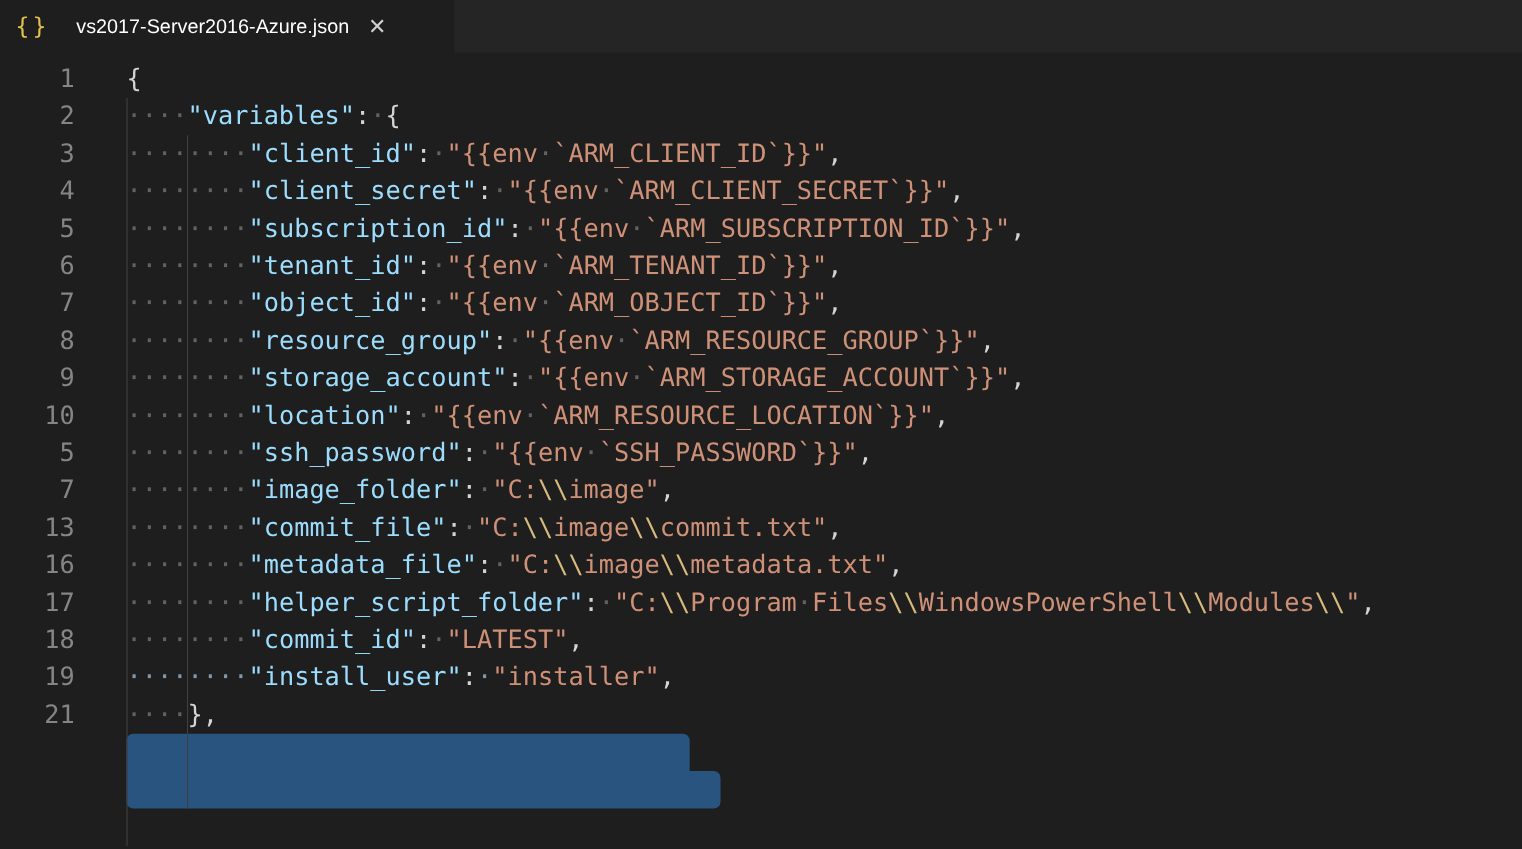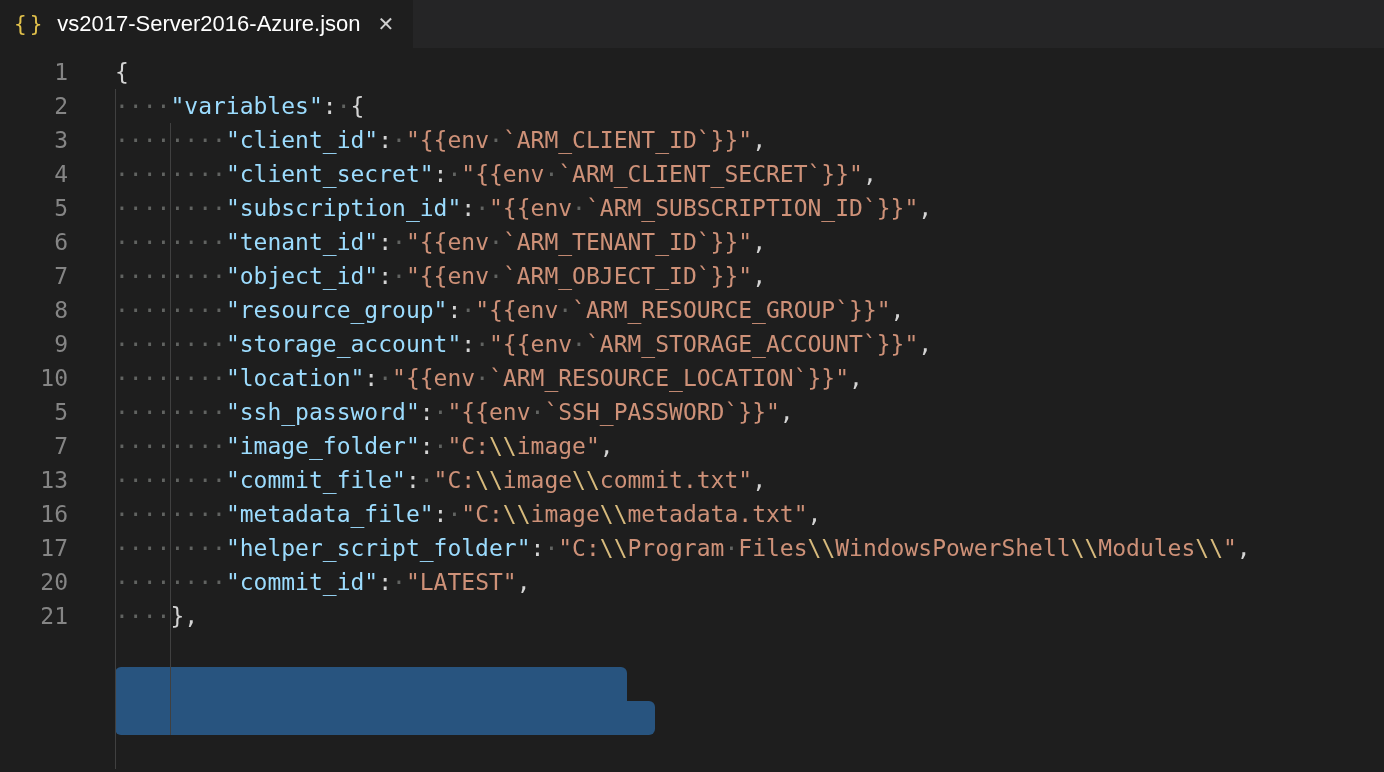--- a/index.html
+++ b/index.html
@@ -11,21 +11,21 @@
   *{margin:0;padding:0;box-sizing:border-box;}
   html,body{width:1384px;height:772px;overflow:hidden;}
   body{background:var(--c-bg);font-family:"DejaVu Sans Mono",monospace;}
 
   
   .tabbar{width:1384px;height:48px;background:var(--c-strip);display:flex;align-items:stretch;}
   .tab{width:413px;background:var(--c-bg);display:flex;align-items:center;
        padding:0 16px 0 14px;cursor:pointer;}
   .tab-icon{color:var(--c-json);font-size:21px;letter-spacing:3px;flex:none;}
   .tab-label{color:var(--c-tabtext);font-family:"Liberation Sans",sans-serif;
-             font-size:22px;margin-left:12px;white-space:nowrap;}
+             font-size:18px;margin-left:24px;white-space:nowrap;}
   .tab-close{color:var(--c-close);font-family:"DejaVu Sans",sans-serif;
              font-size:20px;margin-left:17px;line-height:1;}
 
   
   .editor{position:relative;width:1384px;height:724px;background:var(--c-bg);}
   .code-lines{position:relative;z-index:3;padding-top:7px;}
   .line{display:flex;height:34px;line-height:34px;font-size:23px;white-space:nowrap;}
   .ln{flex:none;width:115px;padding-right:47px;text-align:right;color:var(--c-lineno);}
   .lc{flex:none;}
   .tk{color:var(--c-key);}
@@ -116,21 +116,25 @@
       </div>
       <div class="line">
         <span class="ln">16</span>
         <span class="lc"><span class="tw">·</span><span class="tw">·</span><span class="tw">·</span><span class="tw">·</span><span class="tw">·</span><span class="tw">·</span><span class="tw">·</span><span class="tw">·</span><span class="tk">"metadata_file"</span><span class="tp">:</span><span class="tw">·</span><span class="ts">"C:</span><span class="te">\\</span><span class="ts">image</span><span class="te">\\</span><span class="ts">metadata.txt"</span><span class="tp">,</span></span>
       </div>
       <div class="line">
         <span class="ln">17</span>
         <span class="lc"><span class="tw">·</span><span class="tw">·</span><span class="tw">·</span><span class="tw">·</span><span class="tw">·</span><span class="tw">·</span><span class="tw">·</span><span class="tw">·</span><span class="tk">"helper_script_folder"</span><span class="tp">:</span><span class="tw">·</span><span class="ts">"C:</span><span class="te">\\</span><span class="ts">Program</span><span class="tw">·</span><span class="ts">Files</span><span class="te">\\</span><span class="ts">WindowsPowerShell</span><span class="te">\\</span><span class="ts">Modules</span><span class="te">\\</span><span class="ts">"</span><span class="tp">,</span></span>
       </div>
       <div class="line">
-        <span class="ln">20</span>
+        <span class="ln">18</span>
         <span class="lc"><span class="tw">·</span><span class="tw">·</span><span class="tw">·</span><span class="tw">·</span><span class="tw">·</span><span class="tw">·</span><span class="tw">·</span><span class="tw">·</span><span class="tk">"commit_id"</span><span class="tp">:</span><span class="tw">·</span><span class="ts">"LATEST"</span><span class="tp">,</span></span>
+      </div>
+      <div class="line selected">
+        <span class="ln">19</span>
+        <span class="lc"><span class="tw">·</span><span class="tw">·</span><span class="tw">·</span><span class="tw">·</span><span class="tw">·</span><span class="tw">·</span><span class="tw">·</span><span class="tw">·</span><span class="tk">"install_user"</span><span class="tp">:</span><span class="tw">·</span><span class="ts">"installer"</span><span class="tp">,</span></span>
       </div>
       <div class="line">
         <span class="ln">21</span>
         <span class="lc"><span class="tw">·</span><span class="tw">·</span><span class="tw">·</span><span class="tw">·</span><span class="tp">},</span></span>
       </div>
     </div>
 </div>
 
 </body></html>

